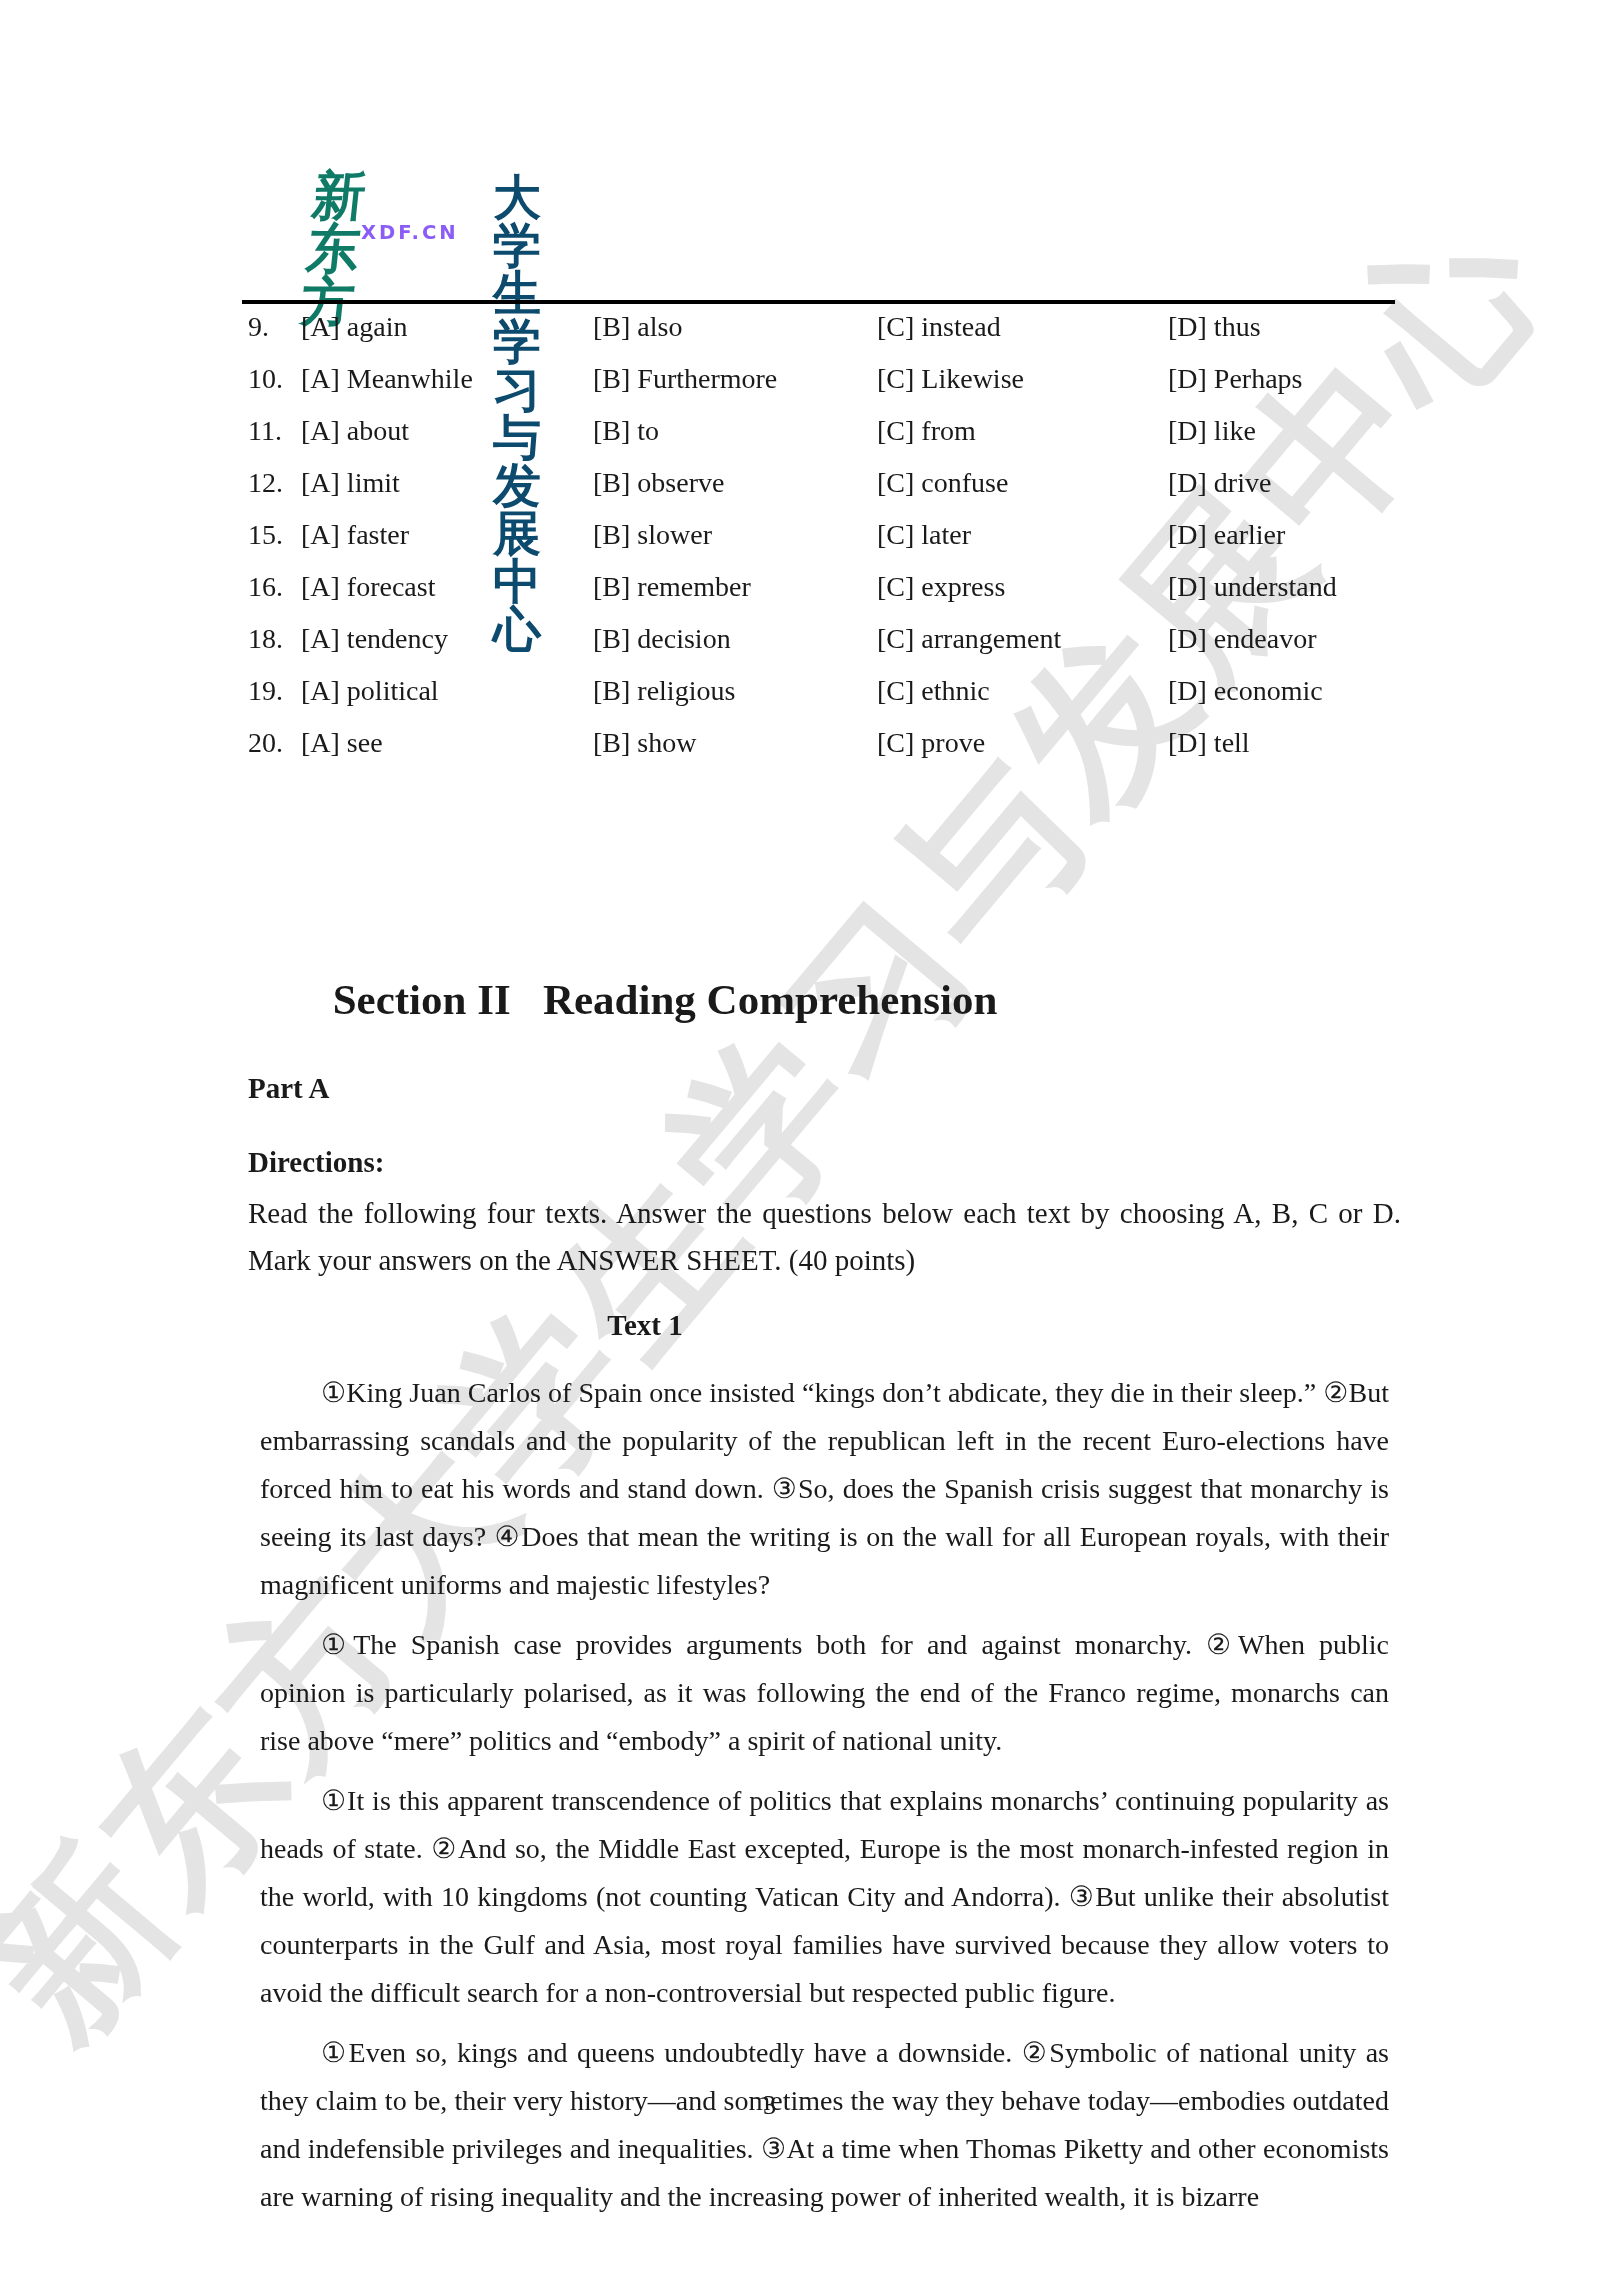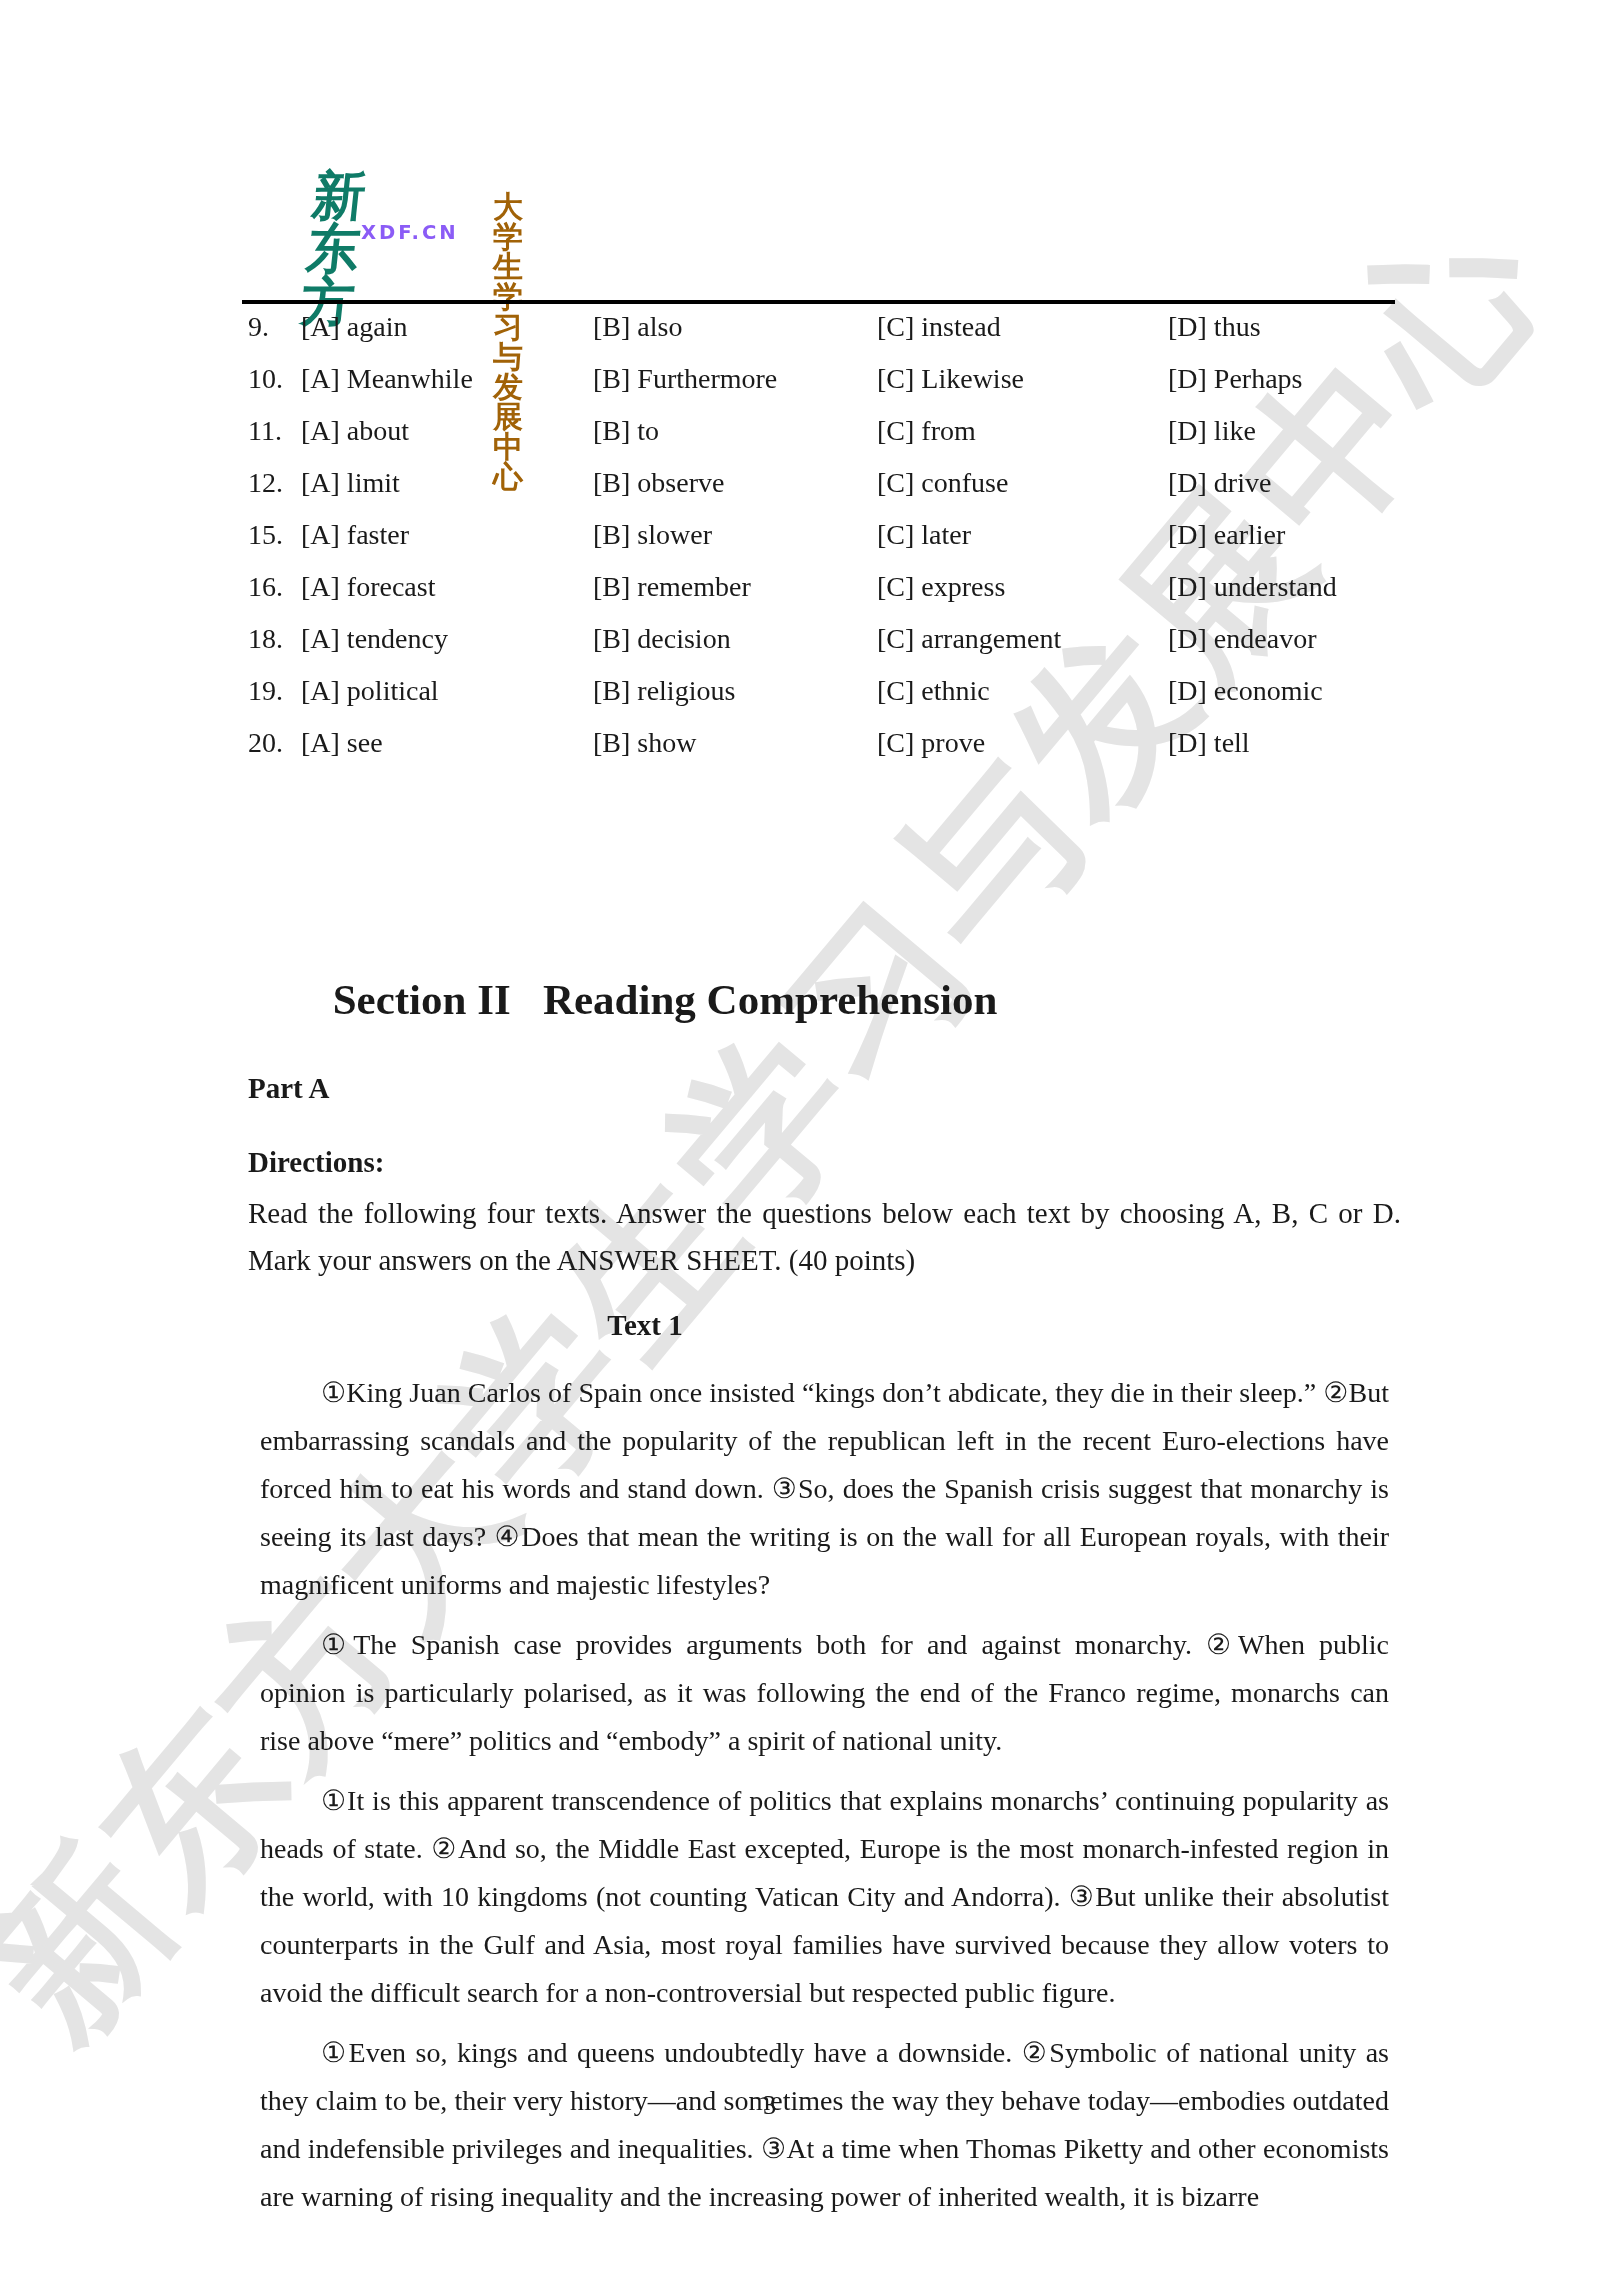--- a/index.html
+++ b/index.html
@@ -34,24 +34,24 @@
     color:#0f7b67;letter-spacing:.02em;
     transform:skewX(-6deg);
   }
   .logo-domain{
     position:absolute;top:223px;left:361px;
     font-family:"DejaVu Sans",sans-serif;
     font-weight:800;font-size:19.6px;line-height:1;
     color:#8b5cf6;letter-spacing:2.9px;
   }
   .logo-center-title{
-    position:absolute;top:192px;left:493px;
-    font-family:"DejaVu Sans",sans-serif;
-    font-weight:800;font-size:30px;line-height:1;
-    color:#a16207;letter-spacing:0.5px;
+    position:absolute;top:173px;left:493px;
+    font-family:"DejaVu Sans",sans-serif;
+    font-weight:800;font-size:48px;line-height:1;
+    color:#0c4a6e;letter-spacing:0.5px;
   }
   .rule{
     position:absolute;top:300px;left:242px;
     width:1153px;height:3.9px;background:#000;
   }
   
   .questions{
     position:absolute;top:301px;left:248px;width:1176px;
     font-size:28px;
   }

